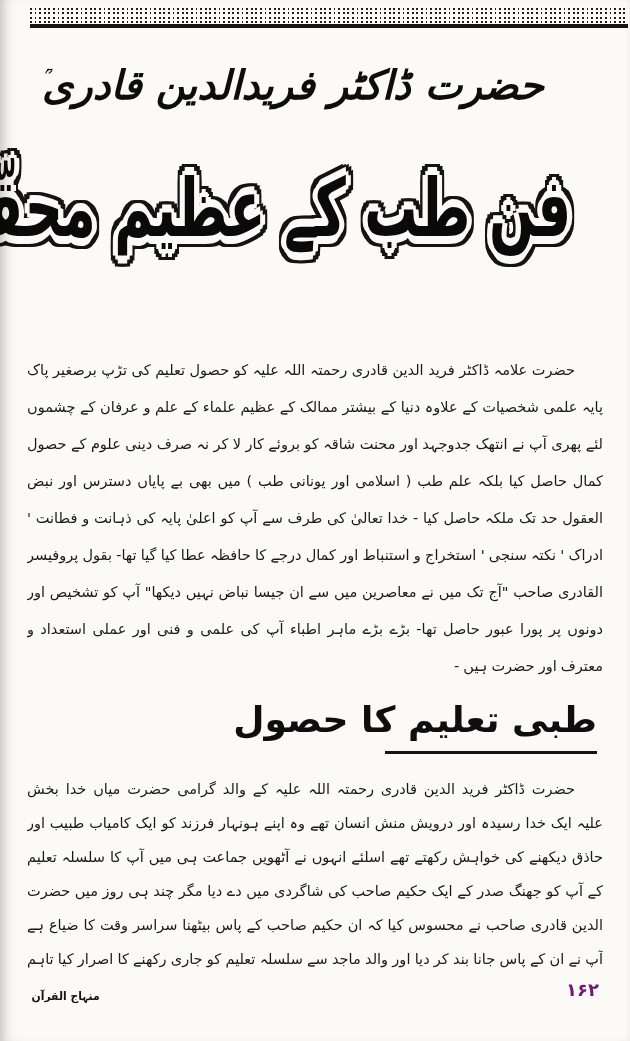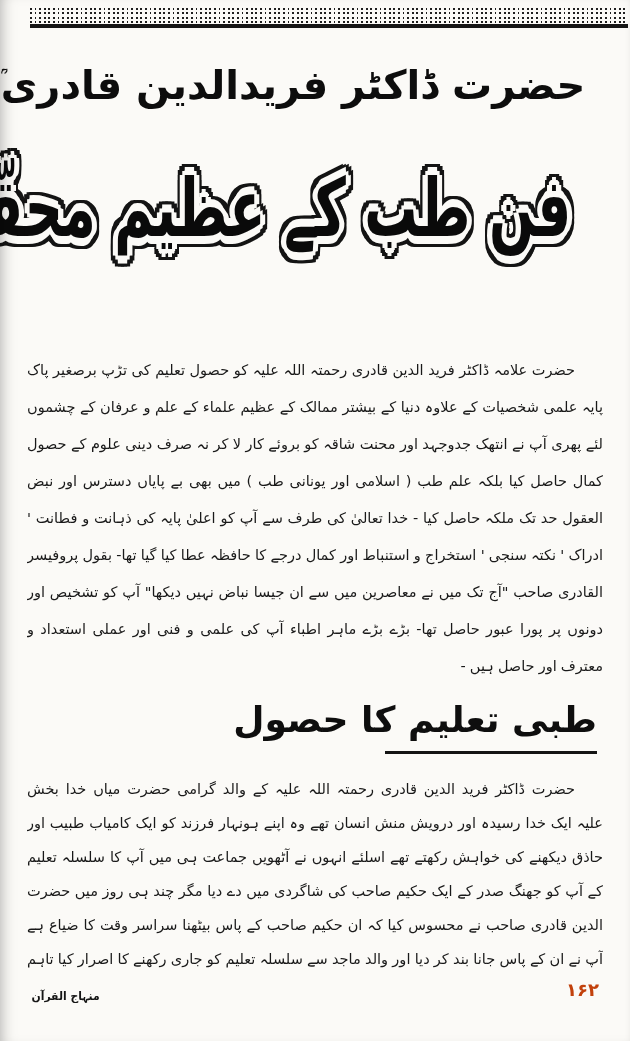--- a/index.html
+++ b/index.html
@@ -36,20 +36,21 @@
   }
 
   
   .title-line {
     position: absolute; top: 62px; left: 0; width: 586px;
     text-align: center;
     font-size: 40px; font-weight: bold;
     color: #0d0d0d;
     white-space: nowrap;
     letter-spacing: -1px;
+    font-style: italic;
   }
   .honorific {
     font-size: 18px; vertical-align: super; font-weight: bold;
   }
   .main-title-wrap {
     position: absolute; top: 128px; left: 25px;
     width: 540px; height: 160px;
     display: flex; align-items: center; justify-content: flex-start;
   }
   .main-title {
@@ -123,21 +124,21 @@
     font-size: 10px; font-weight: bold;
     color: #151515;
     filter: blur(0.5px);
     transform: scale(1.08, 1.15);
     letter-spacing: -0.5px;
     white-space: nowrap;
   }
   .page-num {
     position: absolute; right: 31px; top: 979px;
     font-size: 18px; font-weight: bold;
-    color: #c2410c;
+    color: #701a75;
     letter-spacing: 1px;
   }
 </style>
 </head>
 <body>
 
 <div class="page">
 
   <div class="top-border"></div>
 
@@ -150,21 +151,21 @@
 
   <div class="para para-1">
     <div class="bline indent">حضرت علامہ ڈاکٹر فرید الدین قادری رحمتہ اللہ علیہ کو حصول تعلیم کی تڑپ برصغیر پاک و ہند کی بلند</div>
     <div class="bline">پایہ علمی شخصیات کے علاوہ دنیا کے بیشتر ممالک کے عظیم علماء کے علم و عرفان کے چشموں پر کشاں کشاں</div>
     <div class="bline">لئے پھری آپ نے انتھک جدوجہد اور محنت شاقہ کو بروئے کار لا کر نہ صرف دینی علوم کے حصول میں</div>
     <div class="bline">کمال حاصل کیا بلکہ علم طب ( اسلامی اور یونانی طب ) میں بھی بے پایاں دسترس اور نبض شناسی میں محیر</div>
     <div class="bline">العقول حد تک ملکہ حاصل کیا - خدا تعالیٰ کی طرف سے آپ کو اعلیٰ پایہ کی ذہانت و فطانت ' فہم و</div>
     <div class="bline">ادراک ' نکتہ سنجی ' استخراج و استنباط اور کمال درجے کا حافظہ عطا کیا گیا تھا- بقول پروفیسر ڈاکٹر محمد طاہر</div>
     <div class="bline">القادری صاحب "آج تک میں نے معاصرین میں سے ان جیسا نباض نہیں دیکھا" آپ کو تشخیص اور تجویز</div>
     <div class="bline">دونوں پر پورا عبور حاصل تھا- بڑے بڑے ماہر اطباء آپ کی علمی و فنی اور عملی استعداد و مہارت تامہ کے</div>
-    <div class="bline endline">معترف اور حاصل ہیں -</div>
+    <div class="bline endline">معترف اور حضرت ہیں -</div>
   </div>
 
   <div class="section-head-wrap">
     <div class="section-heading">طبی تعلیم کا حصول</div>
     <div class="heading-underline"></div>
   </div>
 
   <div class="para para-2">
     <div class="bline indent">حضرت ڈاکٹر فرید الدین قادری رحمتہ اللہ علیہ کے والد گرامی حضرت میاں خدا بخش رحمتہ اللہ</div>
     <div class="bline">علیہ ایک خدا رسیدہ اور درویش منش انسان تھے وہ اپنے ہونہار فرزند کو ایک کامیاب طبیب اور حکیم</div>

